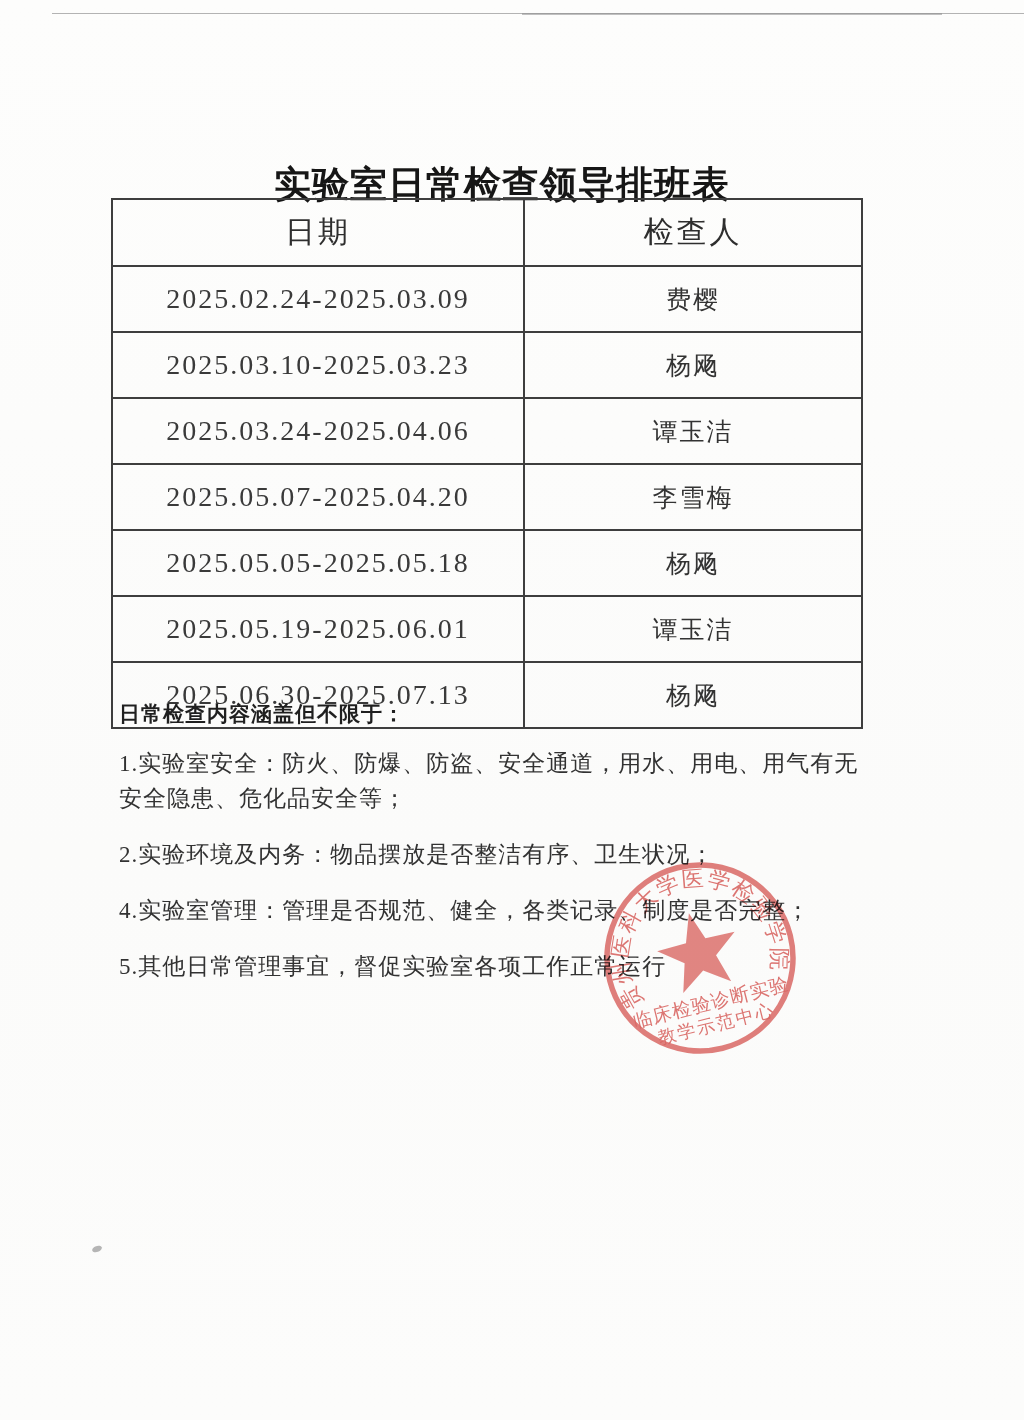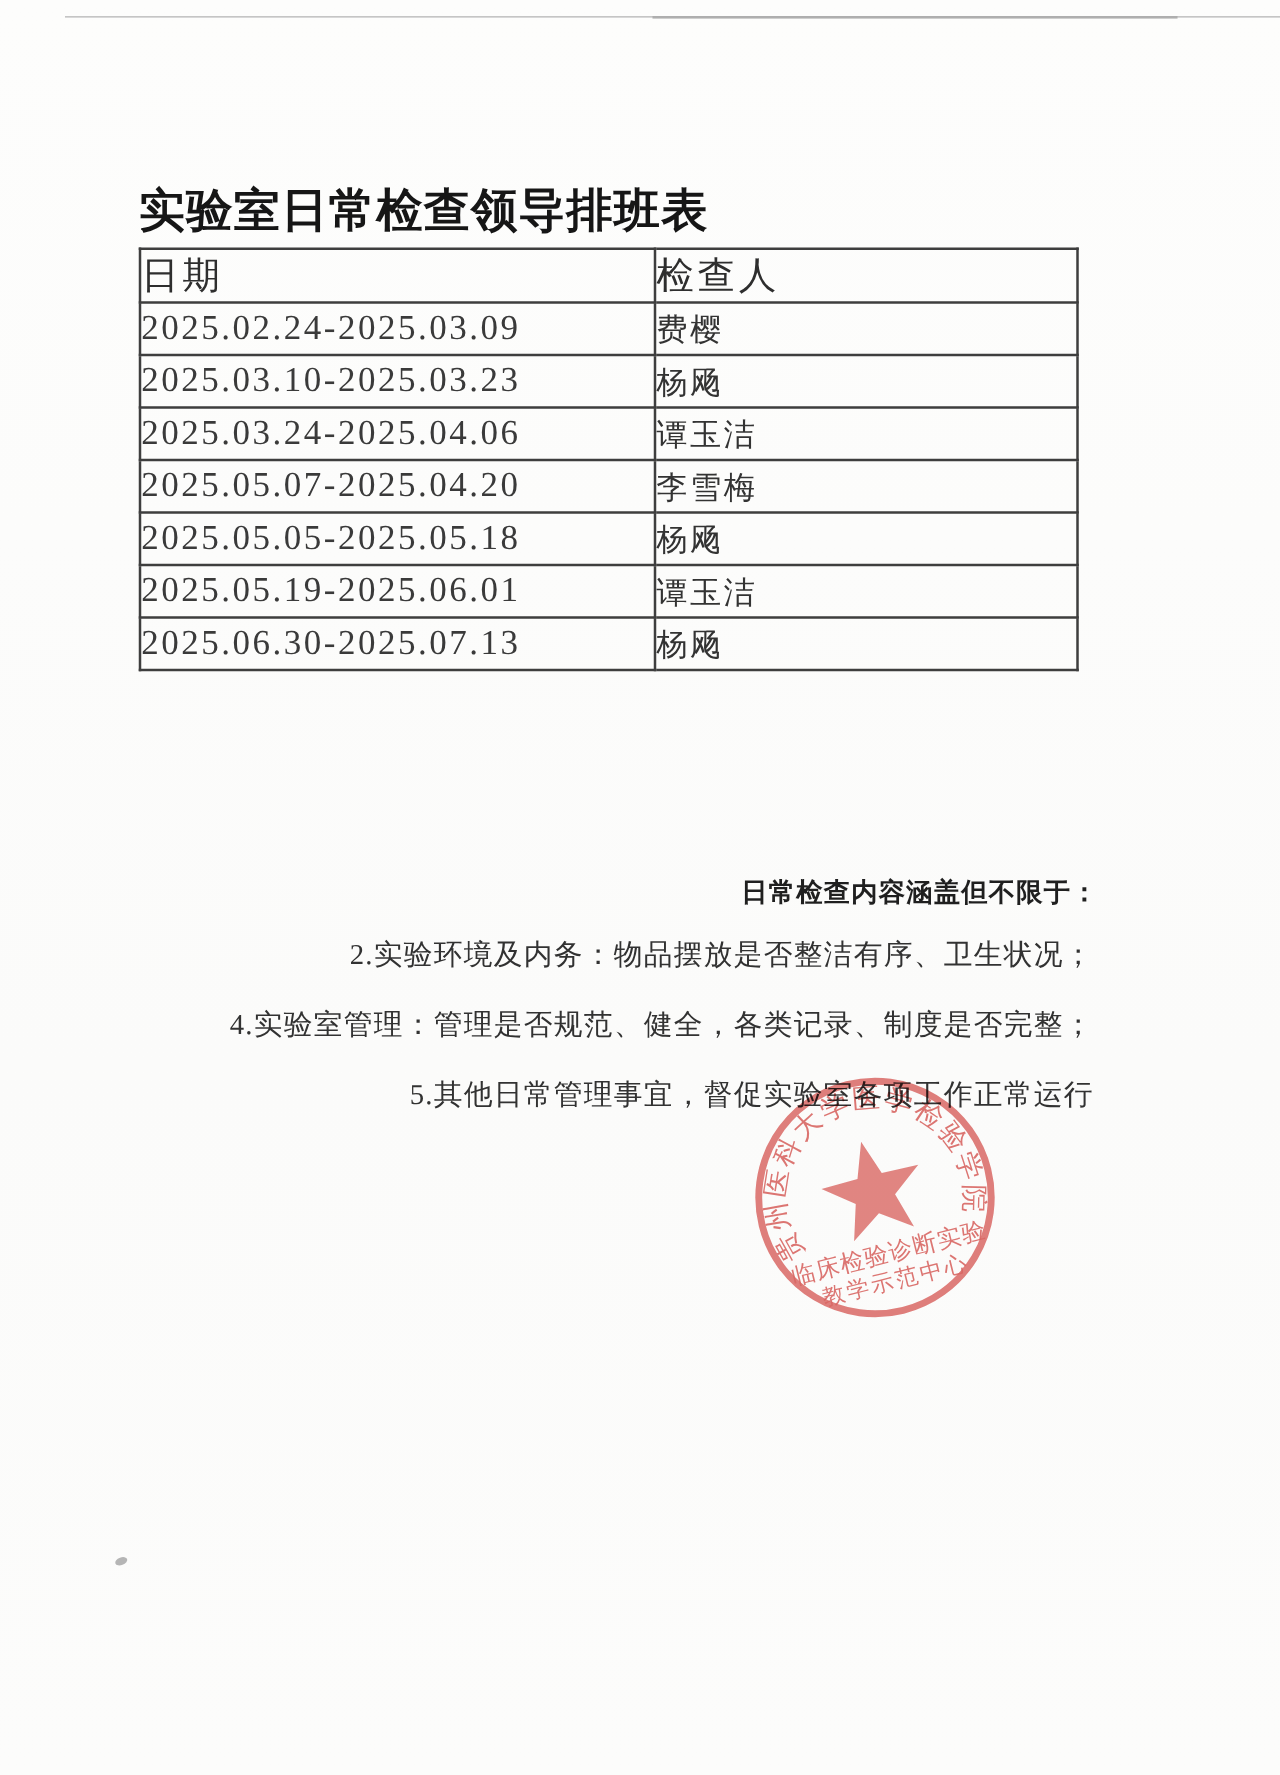--- a/index.html
+++ b/index.html
@@ -12,44 +12,44 @@
   }
   .scan-line {
     position:absolute; top:13px; left:52px; right:0; height:1px;
     background:#b3b3b3;
   }
   .scan-line::after {
     content:""; position:absolute; left:470px; width:420px; top:0; height:2px;
     background:#8e8e8e; opacity:.55;
   }
   .title {
-    position:absolute; top:144px; left:111px; width:750px; margin:0;
-    font-size:37px; font-weight:700; letter-spacing:1px;
+    position:absolute; top:144px; left:111px; width:750px; margin:16px;
+    text-align:center; font-size:37px; font-weight:700; letter-spacing:1px;
     color:#161616;
   }
   table.schedule {
     position:absolute; left:111px; top:198px; width:750px;
     border-collapse:collapse; table-layout:fixed;
   }
   .schedule col.c1 { width:412px; }
   .schedule col.c2 { width:338px; }
   .schedule th, .schedule td {
-    border:2px solid #3e3e3e; text-align:left; vertical-align:middle;
-    height:40px; padding:0; overflow:hidden; white-space:nowrap;
+    border:2px solid #3e3e3e; text-align:center; vertical-align:middle;
+    height:40px; padding:12px; overflow:hidden; white-space:nowrap;
   }
   .schedule th {
     font-weight:400; font-size:30px; letter-spacing:3px; color:#2e2e2e;
   }
   .schedule td.date-cell {
     font-size:28px; letter-spacing:2px; color:#3a3a3a;
   }
   .schedule td.name-cell {
     font-size:25px; letter-spacing:2px; color:#333;
   }
-  .notes { position:absolute; left:119px; top:700px; width:760px;text-align:right; }
+  .notes { position:absolute; left:119px; top:700px; width:760px; }
   .notes-heading {
     font-family:"Liberation Sans","DejaVu Sans",sans-serif;
     font-weight:700; font-size:21px; letter-spacing:1px; color:#1f1f1f;
     margin:0 0 18px 0;
   }
   .note-item {
     margin:0 0 21px 0; width:756px;
     font-size:23px; line-height:35px; letter-spacing:1px; color:#323232;
   }
   .stamp {
@@ -121,20 +121,21 @@
           <td class="date-cell">2025.06.30-2025.07.13</td>
           <td class="name-cell">杨飏</td>
         </tr>
       </tbody>
   </table>
 
   <div class="notes">
     <div class="notes-heading">日常检查内容涵盖但不限于：</div>
     <div>
 
+        <p class="note-item">1.实验室安全：防火、防爆、防盗、安全通道，用水、用电、用气有无安全隐患、危化品安全等；</p>
 
         <p class="note-item">2.实验环境及内务：物品摆放是否整洁有序、卫生状况；</p>
 
 
         <p class="note-item">4.实验室管理：管理是否规范、健全，各类记录、制度是否完整；</p>
 
         <p class="note-item">5.其他日常管理事宜，督促实验室各项工作正常运行</p>
       </div>
   </div>
 

